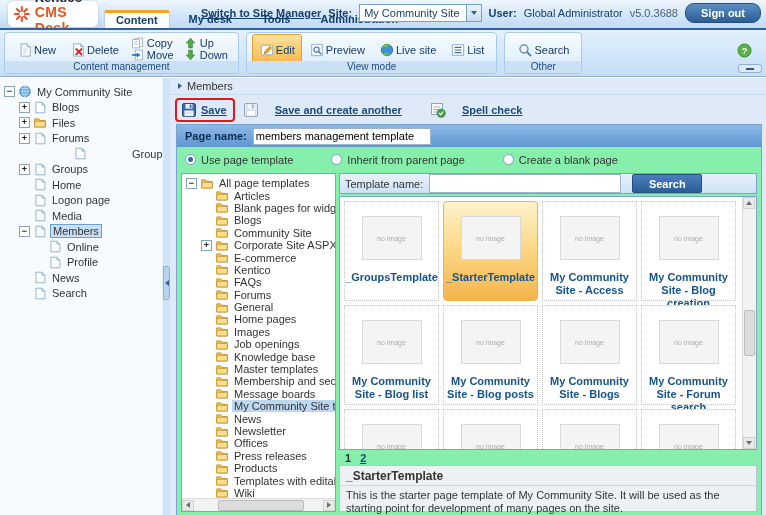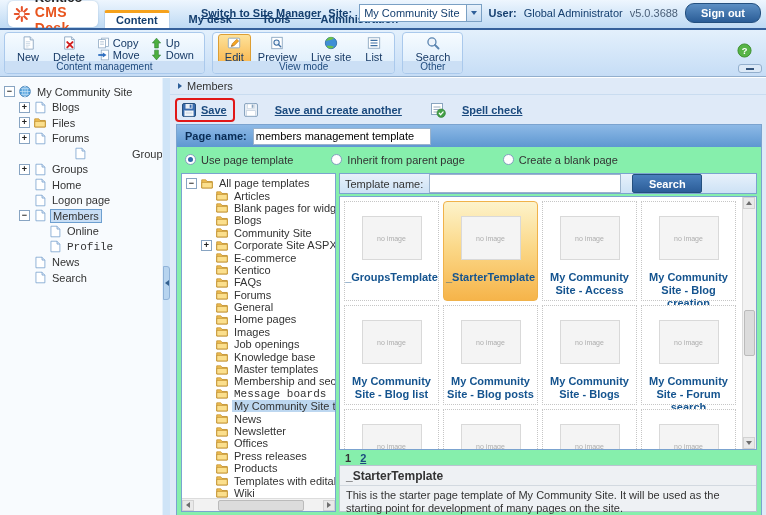--- a/index.html
+++ b/index.html
@@ -36,21 +36,21 @@
   .darkline{position:absolute;top:28px;left:0;width:766px;height:2px;background:#35609b}
 
   
   .toolbar{position:absolute;top:30px;left:0;width:766px;height:47px;background:linear-gradient(#e3f0fc,#c6ddf6);
            border-bottom:1px solid #93afcd;box-sizing:border-box;display:flex;align-items:flex-start;padding:2px 0 0 4px}
   .tgroup{height:42px;box-sizing:border-box;border:1px solid #aac9ec;border-radius:4px;
           background:linear-gradient(#f6fbff,#d9ebfb);position:relative;display:flex;align-items:flex-start;
           padding:1px 5px 12px;margin-right:7px}
   .glabel{position:absolute;left:0;right:0;bottom:0;height:12px;line-height:12px;text-align:center;
           font-size:10px;color:#1f4b7e;background:#cbdff5;border-radius:0 0 3px 3px}
-  .tbtn{display:flex;flex-direction:column;align-items:center;justify-content:center;gap:1px;
+  .tbtn{display:flex;flex-direction:row;align-items:center;justify-content:center;gap:1px;
         padding:1px 6px;border:1px solid transparent;border-radius:3px;color:#173a66;height:27px}
   .tbtn.active{background:linear-gradient(#fde29a,#f9b64e);border-color:#dd9e33}
   .bicon{width:16px;height:14px}
   .tcol{display:flex;flex-direction:column;justify-content:center;height:29px;gap:0;margin:0 5px}
   .tbtn-sm{display:flex;align-items:center;gap:3px;color:#173a66}
   .bicon-sm{width:13px;height:12px}
   .help{position:absolute;right:14px;top:13px;width:15px;height:15px}
   .tcollapse{position:absolute;right:4px;bottom:3px;width:22px;height:7px;background:#dce9f7;
              border:1px solid #93afcd;border-radius:3px;display:flex;align-items:center;justify-content:center}
   .tcollapse i{display:block;width:8px;height:2px;background:#33537a}
@@ -387,40 +387,50 @@
           <span class="texp sp"></span>
           <span class="ticon" data-icon="page-icon">
             <svg viewBox="0 0 16 16">
               <path d="M3 1.5h7.5L14 5v9.5H3z" fill="#fff" stroke="#7ba3cf"></path>
               <path d="M10.5 1.5V5H14" fill="#d9e6f4" stroke="#7ba3cf"></path>
             </svg>
           </span>
           <span class="tlabel">Logon page</span>
         </div>
         <div class="trow" style="padding-left: 17px;">
+          <span class="texp sp"></span>
+          <span class="ticon" data-icon="page-icon">
+            <svg viewBox="0 0 16 16">
+              <path d="M3 1.5h7.5L14 5v9.5H3z" fill="#fff" stroke="#7ba3cf"></path>
+              <path d="M10.5 1.5V5H14" fill="#d9e6f4" stroke="#7ba3cf"></path>
+            </svg>
+          </span>
+          <span class="tlabel">Media</span>
+        </div>
+        <div class="trow" style="padding-left: 17px;">
           <span class="texp">−</span>
           <span class="ticon" data-icon="page-icon">
             <svg viewBox="0 0 16 16">
               <path d="M3 1.5h7.5L14 5v9.5H3z" fill="#fff" stroke="#7ba3cf"></path>
               <path d="M10.5 1.5V5H14" fill="#d9e6f4" stroke="#7ba3cf"></path>
             </svg>
           </span>
           <span class="tlabel sel">Members</span>
         </div>
         <div class="trow" style="padding-left: 32px;">
           <span class="texp sp"></span>
           <span class="ticon" data-icon="page-icon">
             <svg viewBox="0 0 16 16">
               <path d="M3 1.5h7.5L14 5v9.5H3z" fill="#fff" stroke="#7ba3cf"></path>
               <path d="M10.5 1.5V5H14" fill="#d9e6f4" stroke="#7ba3cf"></path>
             </svg>
           </span>
           <span class="tlabel">Online</span>
         </div>
-        <div class="trow" style="padding-left: 32px; font-family: Liberation Mono, monospace;">
+        <div class="trow" style="padding-left: 32px;">
           <span class="texp sp"></span>
           <span class="ticon" data-icon="page-icon">
             <svg viewBox="0 0 16 16">
               <path d="M3 1.5h7.5L14 5v9.5H3z" fill="#fff" stroke="#7ba3cf"></path>
               <path d="M10.5 1.5V5H14" fill="#d9e6f4" stroke="#7ba3cf"></path>
             </svg>
           </span>
           <span class="tlabel">Profile</span>
         </div>
         <div class="trow" style="padding-left: 17px;">
@@ -679,21 +689,21 @@
                 <div class="trow compact" style="padding-left: 17px;">
                   <span class="texp sp"></span>
                   <span class="ticon" data-icon="folder-icon">
                     <svg viewBox="0 0 16 16">
                       <path d="M1.5 3.5h5l1.5 2h6.5v8h-13z" fill="#f5c356" stroke="#c08f2c"></path>
                       <path d="M1.5 6.5h13v7h-13z" fill="#fbdf8d" stroke="#c08f2c"></path>
                     </svg>
                   </span>
                   <span class="tlabel">Membership and security</span>
                 </div>
-                <div class="trow compact" style="padding-left: 17px; font-family: Liberation Mono, monospace;">
+                <div class="trow compact" style="padding-left: 17px;">
                   <span class="texp sp"></span>
                   <span class="ticon" data-icon="folder-icon">
                     <svg viewBox="0 0 16 16">
                       <path d="M1.5 3.5h5l1.5 2h6.5v8h-13z" fill="#f5c356" stroke="#c08f2c"></path>
                       <path d="M1.5 6.5h13v7h-13z" fill="#fbdf8d" stroke="#c08f2c"></path>
                     </svg>
                   </span>
                   <span class="tlabel">Message boards</span>
                 </div>
                 <div class="trow compact" style="padding-left: 17px;">

